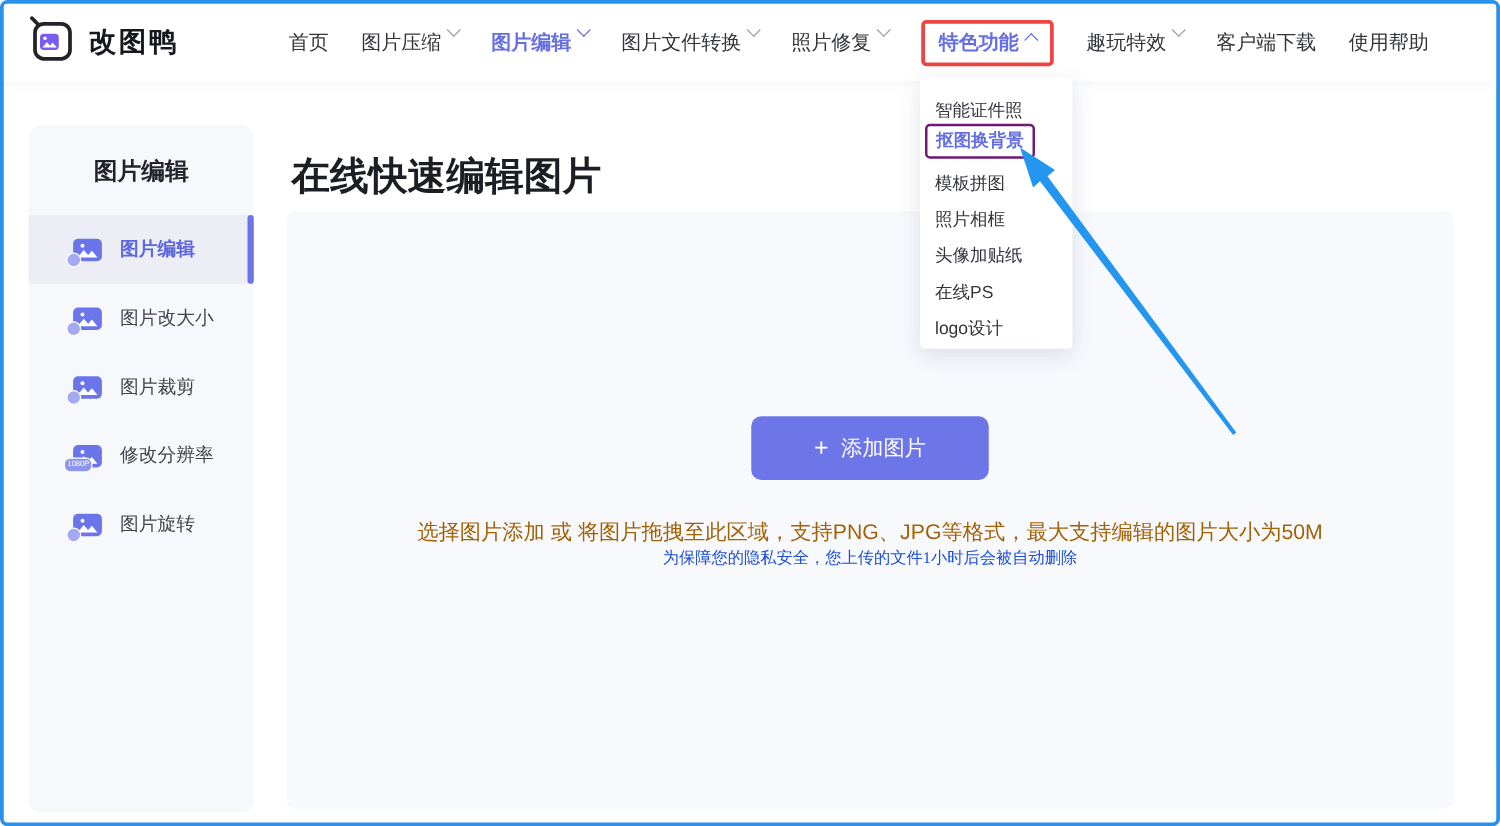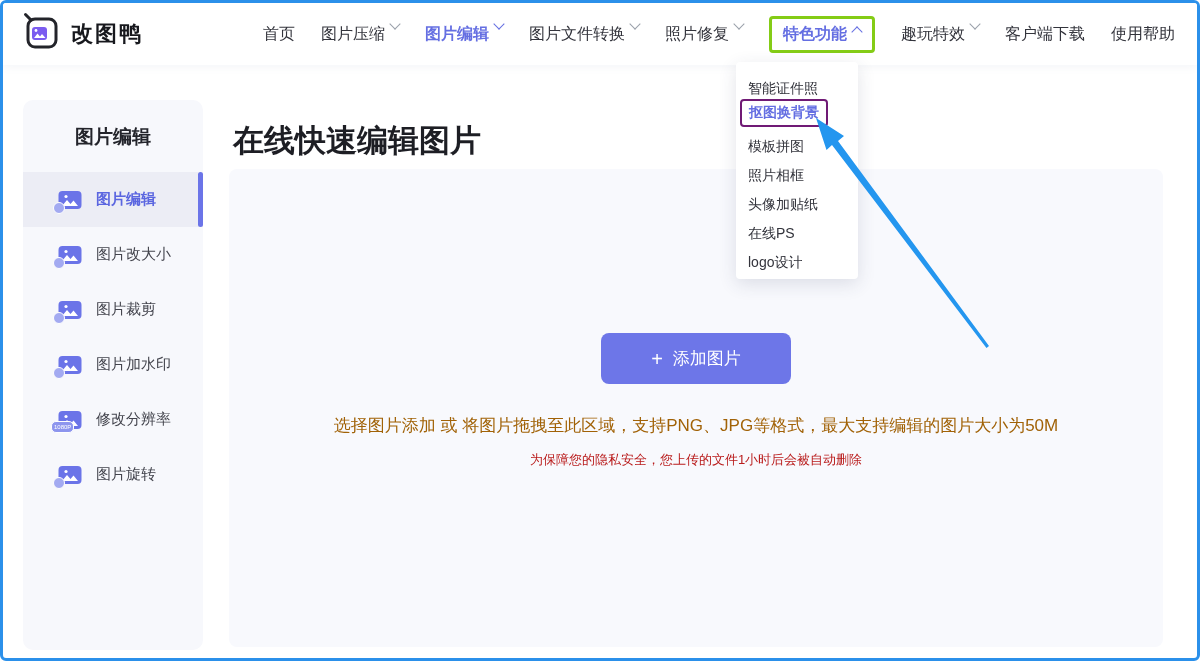--- a/index.html
+++ b/index.html
@@ -10,30 +10,29 @@
     border:3px solid #2b90ea; border-radius:6px;
     background:#fff; overflow:hidden;
   }
 
   
   .header {
     position:absolute; top:0; left:0; right:0; height:62px;
     background:#fff; display:flex; align-items:center;
     padding:0 20px; z-index:5;
     box-shadow:0 2px 8px rgba(120,130,160,.08);
-    gap:32px;
   }
   .logo { display:flex; align-items:center; gap:10px; }
   .logo-text { font-size:22px; font-weight:bold; color:#17181d; letter-spacing:2px; }
 
   .nav { display:flex; align-items:center; gap:26px; margin-left:88px; }
   .nav-item { display:flex; align-items:flex-start; gap:6px; font-size:16px;
               color:#33343c; cursor:pointer; white-space:nowrap; }
   .nav-item.active .nav-label { color:#656fe2; font-weight:bold; }
-  .nav-item.boxed { border:3px solid #84cc16; border-radius:4px; padding:5px 11px; }
+  .nav-item.boxed { border:3px solid #ef4444; border-radius:4px; padding:5px 11px; }
 
   .chev { display:inline-block; width:8px; height:8px;
           border-right:1.7px solid #9aa0aa; border-bottom:1.7px solid #9aa0aa; }
   .chev.down { transform:rotate(45deg); margin-top:-4px; }
   .chev.up   { transform:rotate(225deg); margin-top:4px; }
   .chev.purple { border-color:#656fe2; }
 
   
   .dropdown {
     position:absolute; left:733px; top:59px; width:122px;
@@ -77,21 +76,21 @@
     background:#f8f9fd; border-radius:8px; text-align:center;
   }
   .add-btn {
     margin:164px auto 0; width:190px; height:51px; border:none;
     background:#6d76e8; color:#fff; border-radius:8px; cursor:pointer;
     display:flex; align-items:center; justify-content:center; gap:10px;
     font-size:17px; font-family:inherit;
   }
   .plus-icon { font-size:20px; font-weight:normal; line-height:1; }
   .upload-hint { margin-top:30px; font-size:17px; color:#a16207; }
-  .privacy-note { margin-top:14px; font-size:13px; color:#b91c1c; }
+  .privacy-note { font-size:13px; color:#1d4ed8;font-family:Liberation Serif, serif; }
 
   
   .anno { position:absolute; inset:0; z-index:10; pointer-events:none; }
 </style>
 </head>
 <body>
 
 <div class="page">
 
   <div class="header">
@@ -203,31 +202,20 @@
           <svg width="26" height="22" viewBox="0 0 26 22">
               <rect x="1.5" y="2" width="23" height="18" rx="4" fill="#6b74e8"></rect>
               <path d="M5 17 l5-6 3.5 4 3-3.5 4.5 5.5z" fill="#fff"></path>
               <circle cx="9" cy="7.5" r="1.6" fill="#fff"></circle>
             </svg>
           <span class="icon-badge"></span>
         </span>
         <span class="side-label">图片裁剪</span>
       </div>
 
-      <div class="side-item">
-        <span class="side-icon">
-          <svg width="26" height="22" viewBox="0 0 26 22">
-              <rect x="1.5" y="2" width="23" height="18" rx="4" fill="#6b74e8"></rect>
-              <path d="M5 17 l5-6 3.5 4 3-3.5 4.5 5.5z" fill="#fff"></path>
-              <circle cx="9" cy="7.5" r="1.6" fill="#fff"></circle>
-            </svg>
-          <span class="icon-badge"></span>
-        </span>
-        <span class="side-label">图片加水印</span>
-      </div>
 
       <div class="side-item">
         <span class="side-icon">
           <svg width="26" height="22" viewBox="0 0 26 22">
               <rect x="1.5" y="2" width="23" height="18" rx="4" fill="#6b74e8"></rect>
               <path d="M5 17 l5-6 3.5 4 3-3.5 4.5 5.5z" fill="#fff"></path>
               <circle cx="9" cy="7.5" r="1.6" fill="#fff"></circle>
             </svg>
           <span class="res-badge">1080P</span>
         </span>

